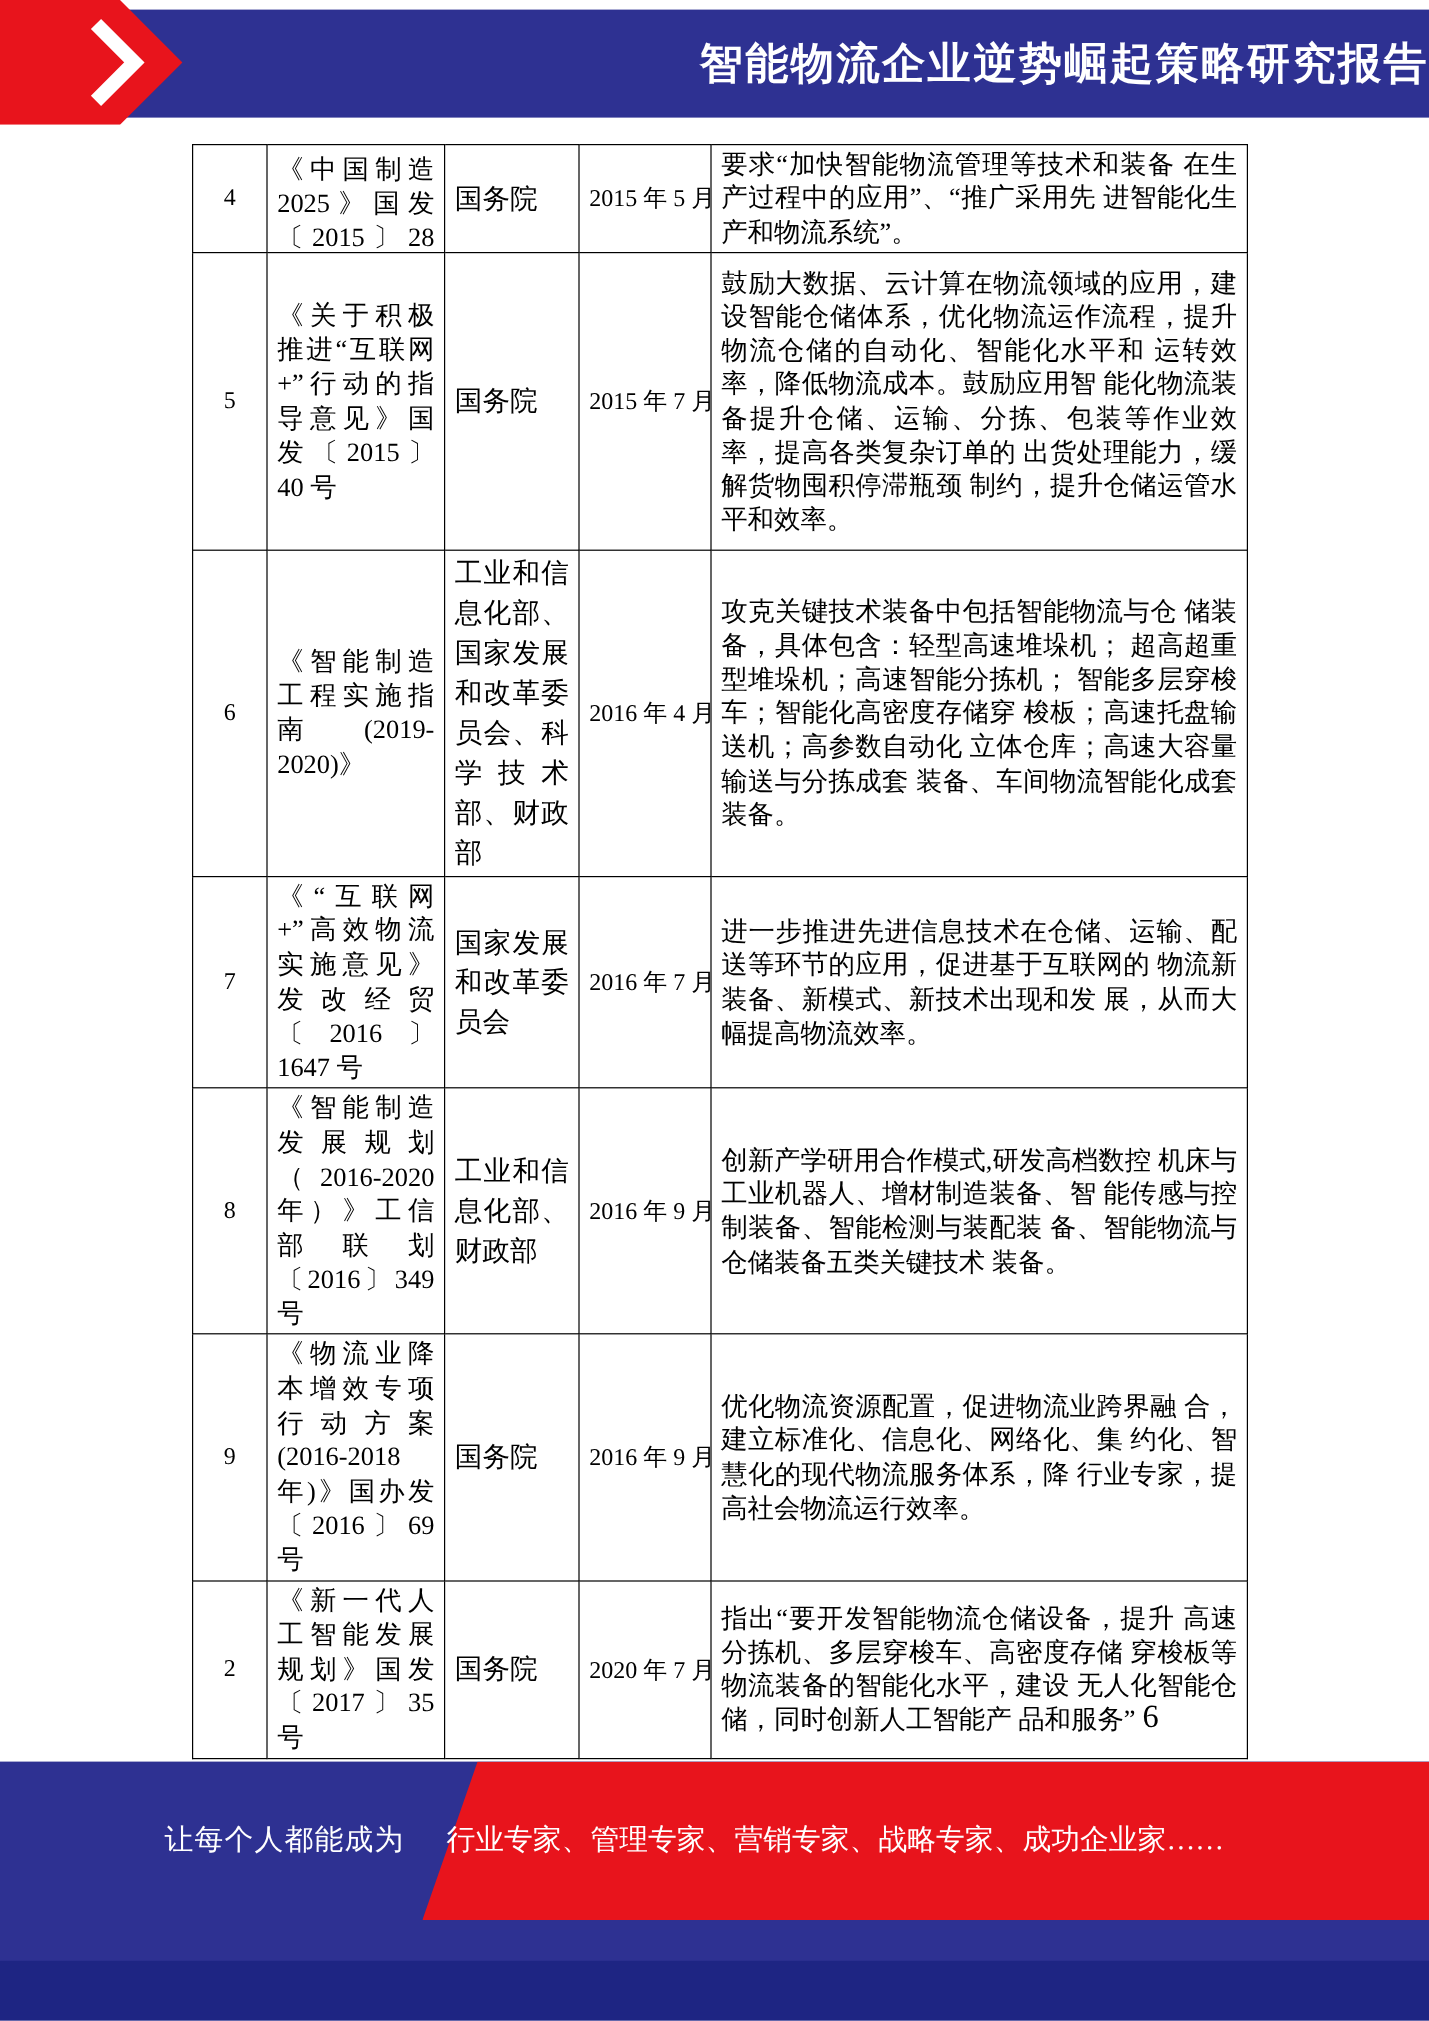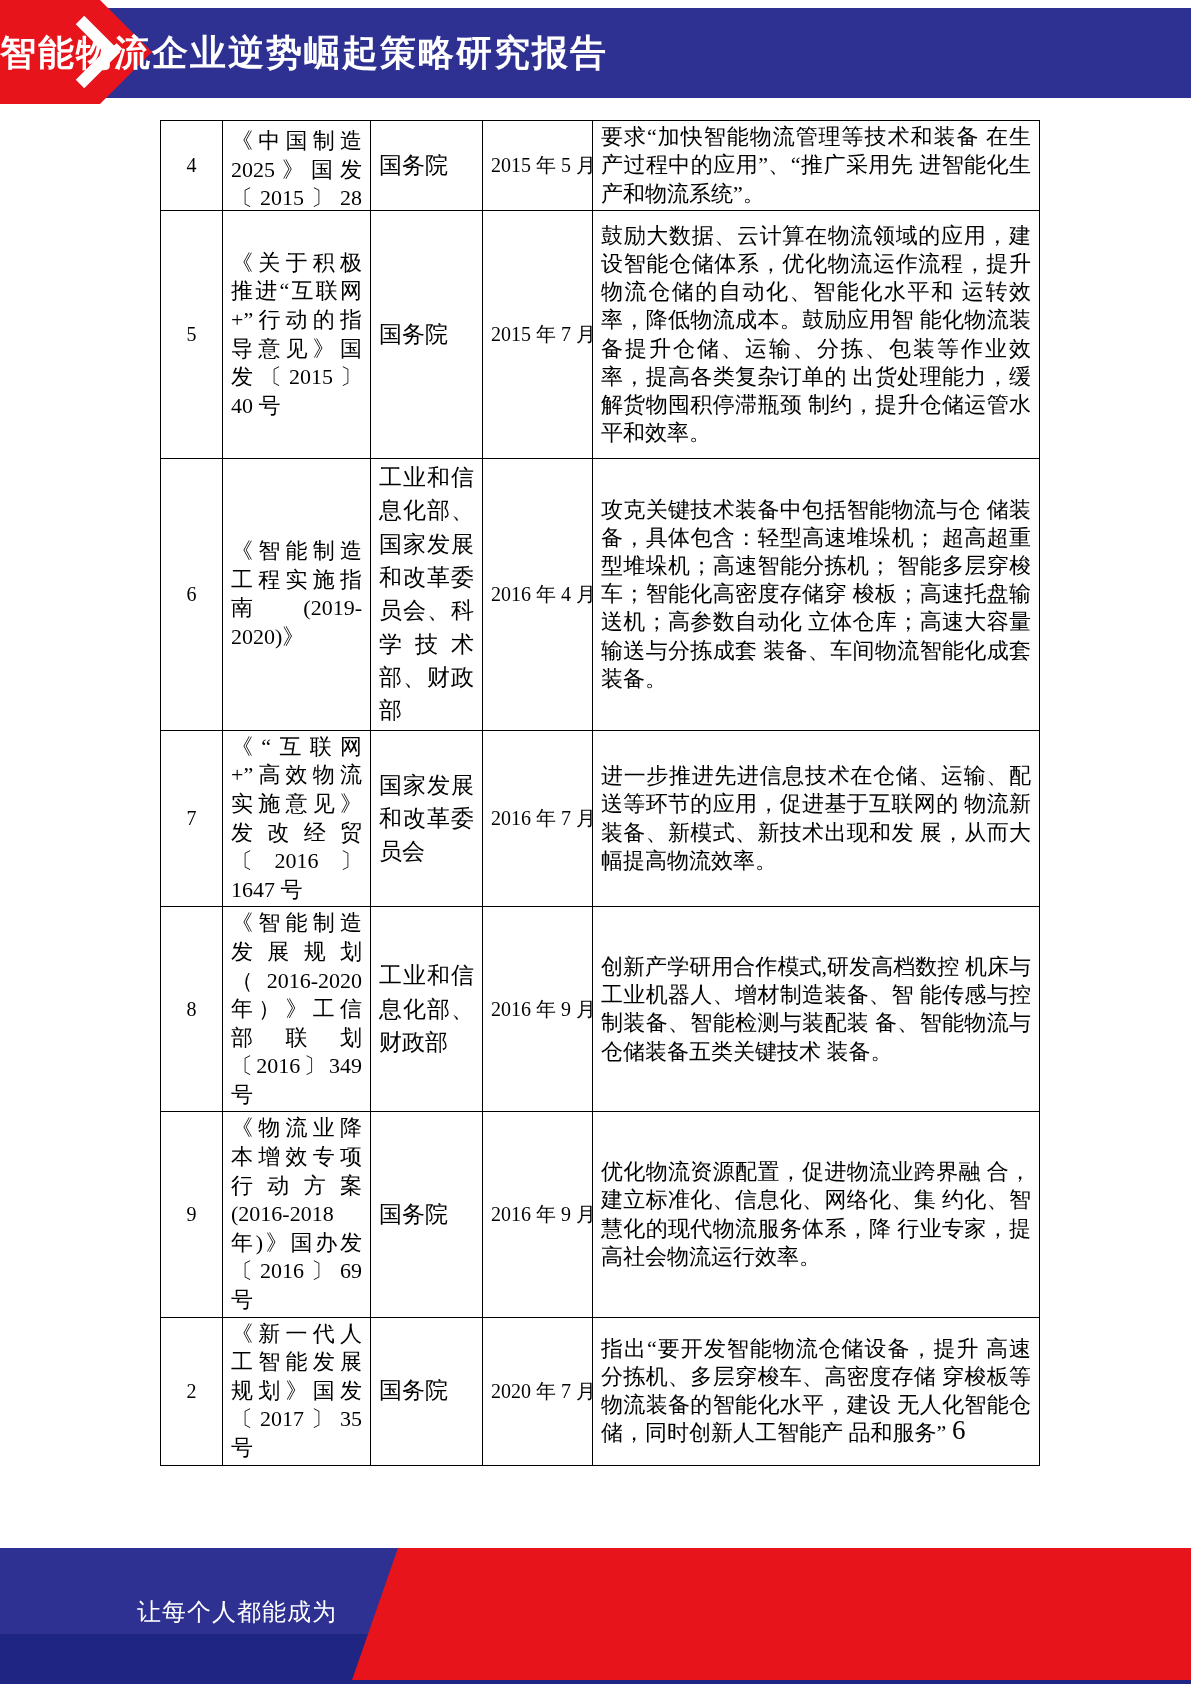--- a/index.html
+++ b/index.html
@@ -25,21 +25,21 @@
     left: 0; top: 0;
     width: 158px; height: 104px;
     z-index: 2;
   }
   .page-title {
     position: absolute;
     left: 0; top: 8px;
     width: 100%; height: 90px;
     line-height: 90px;
     margin: 0;
-    text-align: left;
+    text-align: right;
     color: #ffffff;
     font-family: "Liberation Sans", "DejaVu Sans", sans-serif;
     font-weight: bold;
     font-size: 36px;
     letter-spacing: 2px;
     z-index: 3;
   }
 
   
   .policy-table {
@@ -78,23 +78,22 @@
   .page-number {
     position: absolute;
     left: 952px; top: 1415px;
     font-size: 27px;
   }
 
   
   .footer {
     position: absolute;
     left: 0; bottom: 0;
-    width: 100%; height: 136px;
+    width: 100%; height: 216px;
     background: #2e3192;
-    font-family: Liberation Mono, monospace;
   }
   .footer-bottom-strip {
     position: absolute;
     left: 0; bottom: 0;
     width: 100%; height: 50px;
     background: #1e2583;
   }
   .footer-red-ribbon {
     position: absolute;
     left: 0; top: 0;
@@ -198,15 +197,16 @@
       </tr>
     </tbody>
   </table>
 
   <div class="page-number">6</div>
 
   <div class="footer">
     <div class="footer-bottom-strip"></div>
     <div class="footer-red-ribbon"></div>
     <div class="footer-left">让每个人都能成为</div>
+    <div class="footer-right">行业专家、管理专家、营销专家、战略专家、成功企业家……</div>
   </div>
 
 </div>
 
 </body></html>

